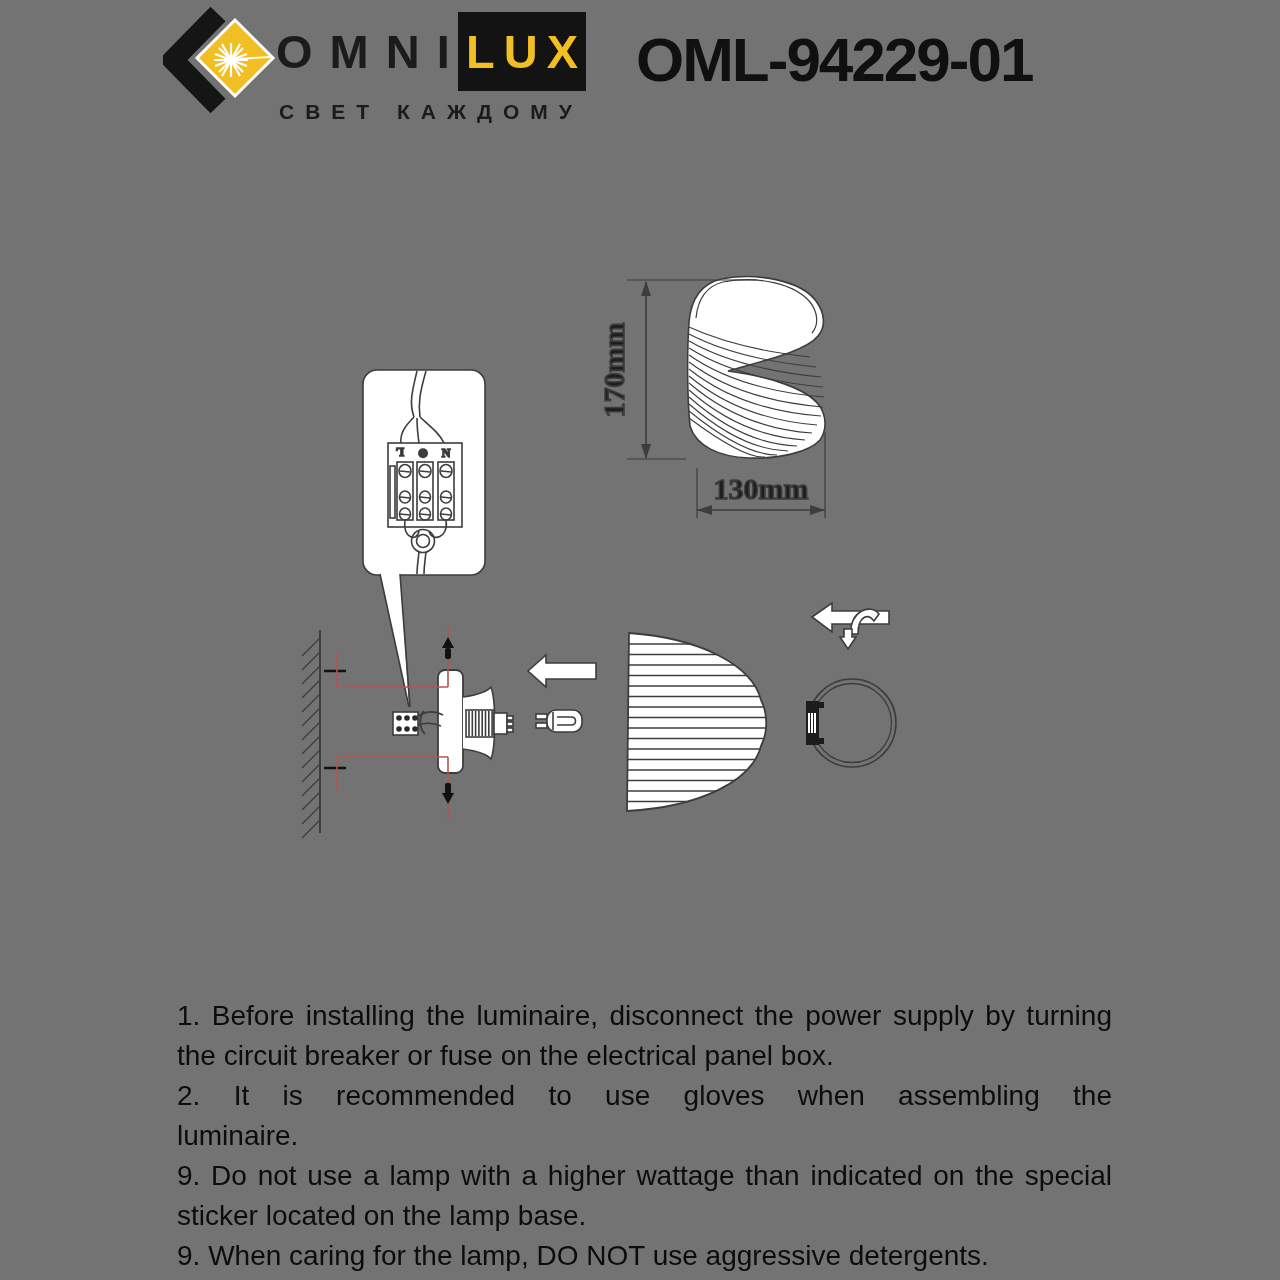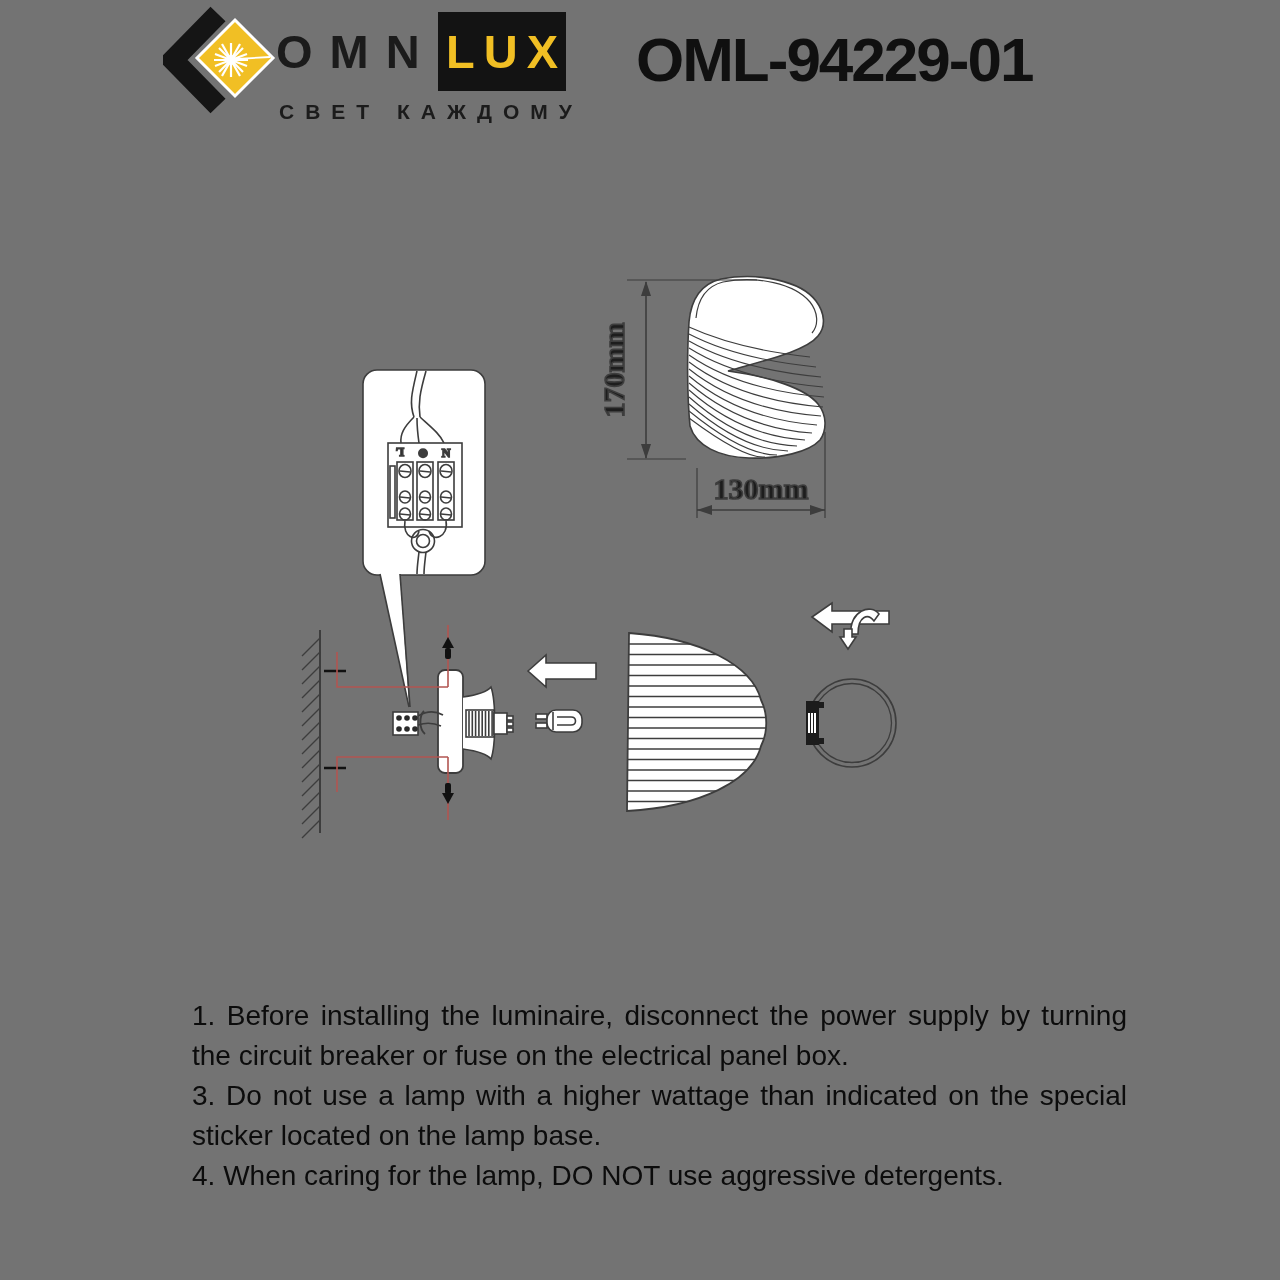--- a/index.html
+++ b/index.html
@@ -7,21 +7,21 @@
     position:relative;width:1280px;height:1280px;background:#737373;
     font-family:"Liberation Sans", sans-serif;color:#111;overflow:hidden;
   }
   
   .logo-svg{position:absolute;left:163px;top:6px;}
   .brand-omni{
     position:absolute;left:276px;top:24px;font-size:47px;font-weight:600;
     letter-spacing:17px;color:#1b1b1b;white-space:nowrap;
   }
   .lux-box{
-    position:absolute;left:438px;top:12px;width:128px;height:79px;background:#131313;
+    position:absolute;left:458px;top:12px;width:128px;height:79px;background:#131313;
     display:flex;align-items:center;justify-content:center;
   }
   .lux-box span{
     font-size:47px;font-weight:700;letter-spacing:9px;color:#F1BF24;
     margin-right:-9px;white-space:nowrap;
   }
   .brand-tagline{
     position:absolute;left:279px;top:100px;font-size:21px;font-weight:600;
     letter-spacing:11px;color:#1b1b1b;white-space:nowrap;
   }
@@ -33,21 +33,21 @@
   .diagram-svg{position:absolute;left:0;top:0;}
   .dim-text{
     font-family:"Liberation Serif", serif;font-weight:600;font-size:30px;fill:#1d1d1d;
   }
   .term-label{
     font-family:"Liberation Serif", serif;font-weight:700;font-size:12px;fill:#111;
   }
   
   .instructions{
     position:absolute;left:177px;top:996px;width:935px;
-    font-size:28px;line-height:40px;color:#0c0c0c;text-align:justify;margin-left:15px;
+    font-size:28px;line-height:40px;color:#0c0c0c;text-align:justify;
   }
   .instructions p{margin:0;}
   .instructions p.force-wrap{word-spacing:16px;}
 </style>
 </head>
 <body>
 
 <div class="sheet">
 
   <svg class="logo-svg" width="122" height="108" viewBox="0 0 122 108">
@@ -297,17 +297,18 @@
         <line x1="810.5" y1="713" x2="810.5" y2="733" stroke="#1c1c1c" stroke-width="1"></line>
         <line x1="813.5" y1="713" x2="813.5" y2="733" stroke="#1c1c1c" stroke-width="1"></line>
         <line x1="816.5" y1="713" x2="816.5" y2="733" stroke="#1c1c1c" stroke-width="1"></line>
       </g>
 
     </g>
   </svg>
 
   <div class="instructions">
     <p class="instr">1. Before installing the luminaire, disconnect the power supply by turning the circuit breaker or fuse on the electrical panel box.</p>
-    <p class="instr">3. Do not use a lamp with a higher wattage than indicated on the special sticker located on the lamp base.</p>
-    <p class="instr">4. When caring for the lamp, DO NOT use aggressive detergents.</p>
+    <p class="instr force-wrap">2. It is recommended to use gloves when assembling the luminaire.</p>
+    <p class="instr">9. Do not use a lamp with a higher wattage than indicated on the special sticker located on the lamp base.</p>
+    <p class="instr">9. When caring for the lamp, DO NOT use aggressive detergents.</p>
   </div>
 
 </div>
 
 </body></html>

